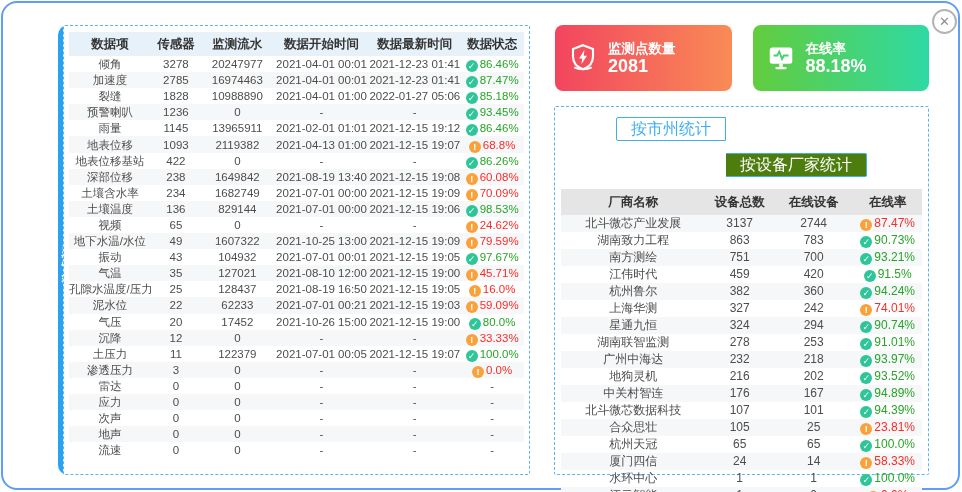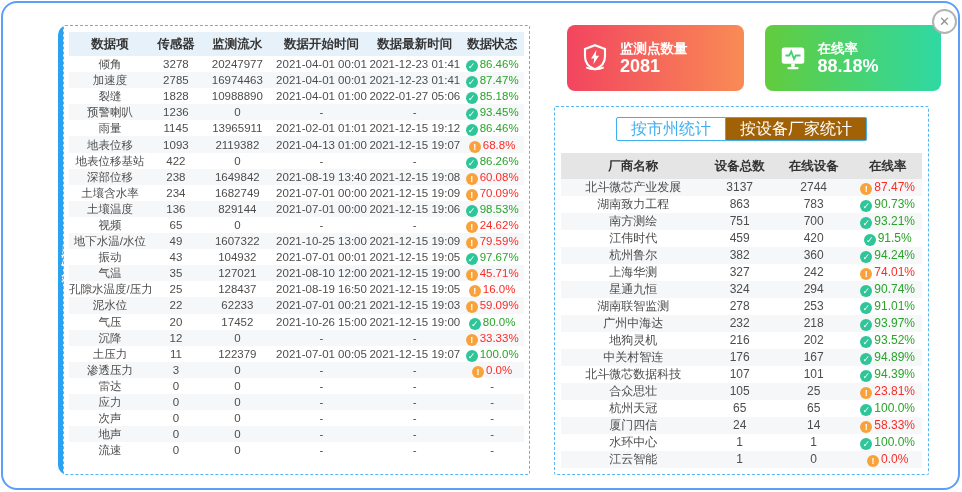--- a/index.html
+++ b/index.html
@@ -12,33 +12,33 @@
 
   
   .sensor-panel { position:absolute; left:60px; top:22px; width:467px; height:450px; border:1px dashed #55B6F4; background:#fff; padding:6px 5px 0 5px; border-radius:2px; }
   table { width:100%; border-collapse:collapse; table-layout:fixed; text-align:center; }
   .sensor-panel table { font-size:11.5px; color:#4d4d4d; }
   .sensor-panel th { background:#E6F1FA; height:24px; font-size:12.5px; color:#333; font-weight:bold; }
   .sensor-panel td { height:16.1px; line-height:16px; white-space:nowrap; overflow:hidden; }
   .sensor-panel tbody tr:nth-child(even) { background:#F6F7F9; }
 
   
-  .stats-row { position:absolute; left:564px; top:22px; width:374px; height:66px; display:flex; gap:21px; }
+  .stats-row { position:absolute; left:552px; top:22px; width:374px; height:66px; display:flex; gap:21px; }
   .stat-card { flex:1; border-radius:8px; display:flex; align-items:center; padding-left:13px; gap:10px; color:#fff; }
   .stat-icon { width:30px; height:30px; flex:0 0 30px; }
   .stat-label { font-size:13.5px; font-weight:bold; line-height:17px; }
   .stat-value { font-size:18px; font-weight:bold; line-height:19px; }
 
   
   .vendor-panel { position:absolute; left:551px; top:103px; width:375px; height:369px; border:1px dashed #55B6F4; background:#fff; padding:10px 6px 0 6px; border-radius:2px; }
   .tabs { display:flex; justify-content:center; }
   .tab { height:24px; line-height:22px; font-size:16px; text-align:center; padding:0 14px; border:1px solid #3FAEEF; background:#fff; color:#3FAEEF; cursor:pointer; }
   .tab:first-child { border-radius:2px 0 0 2px; }
   .tab:last-child { border-radius:0 2px 2px 0; border-left:none; }
-  .tab.active { background:#a16207; color:#fff; }
+  .tab.active { background:#4d7c0f; color:#fff;margin-top:36px; }
   .vendor-panel table { margin-top:12px; font-size:12px; color:#4d4d4d; }
   .vendor-panel th { background:#e5e5e5; height:26px; font-size:12.5px; color:#333; font-weight:bold; }
   .vendor-panel td { height:17px; line-height:17px; white-space:nowrap; overflow:hidden; }
   .vendor-panel tbody tr:nth-child(odd) { background:#F6F7F9; }
 
   
   .st-ic { display:inline-block; width:12px; height:12px; border-radius:50%; color:#fff; font-size:9px; line-height:12px; text-align:center; font-weight:bold; margin-right:2px; vertical-align:-1px; }
   .ic-check { background:#2EC598; }
   .ic-warn  { background:#F9A23B; }
   .pct-up   { color:#28A428;margin-top:8px; }

